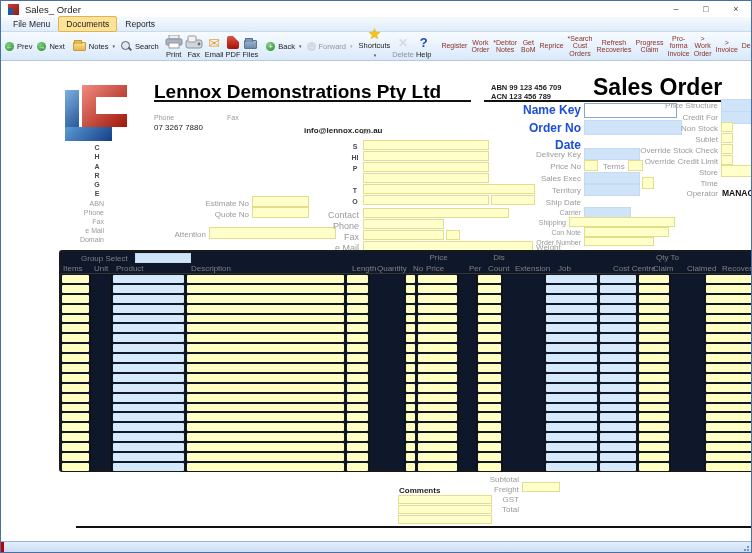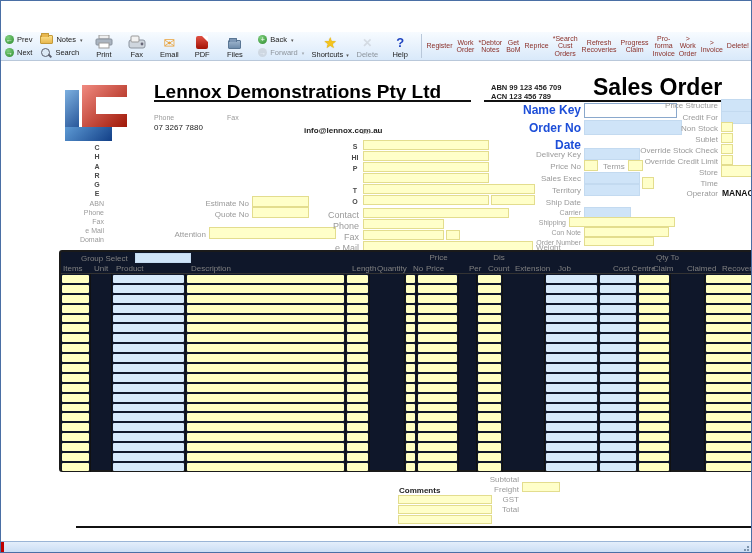--- a/index.html
+++ b/index.html
@@ -14,21 +14,21 @@
   .win-controls { margin-left:auto; display:flex; height:16px; }
   .win-btn { width:30px; height:16px; border:none; background:transparent; font-size:9px; color:#444; line-height:14px; text-align:center; }
 
   
   .menubar { position:absolute; left:0; top:16px; width:100%; height:15px; background:linear-gradient(#f4f9fe,#e0edfb); border-bottom:1px solid #cdd9e8; display:flex; align-items:center; padding-left:4px; }
   .menu-item { font-size:8.5px; color:#222; padding:2px 7px; border:1px solid transparent; background:transparent; }
   .menu-item.active { background:#ffe296; border-color:#d9b55c; border-radius:2px; }
 
   
   .toolbar { position:absolute; left:0; top:31px; width:100%; height:29px; background:linear-gradient(#f7fbff,#d9e9fa); border-bottom:1px solid #b9c8da; display:flex; align-items:center; padding:1px 2px; }
-  .tb-col { display:flex; flex-direction:column; justify-content:center; gap:1px; margin-right:4px; }
+  .tb-col { display:flex; flex-direction:row; justify-content:center; gap:1px; margin-right:4px; }
   .tb-small { display:flex; align-items:center; gap:3px; border:none; background:transparent; font-size:7.5px; color:#222; padding:0 2px; height:12px; }
   .tb-big { display:flex; flex-direction:column; align-items:center; justify-content:flex-end; gap:1px; border:none; background:transparent; font-size:7.5px; color:#222; width:31px; height:26px; margin-right:2px; }
   .tb-big.wide { width:40px; }
   .disabled { opacity:.45; }
   .caret { font-size:5px; color:#555; margin-left:1px; }
   .circle { display:inline-flex; align-items:center; justify-content:center; width:9px; height:9px; border-radius:50%; color:#fff; font-size:7px; line-height:9px; }
   .circle.green { background:radial-gradient(circle at 35% 30%,#7fd07f,#2c8a2c); }
   .circle.gray { background:#b9bec4; }
   .folder { position:relative; width:13px; height:9px; border-radius:1px; background:linear-gradient(#fbe08a,#e8b74e); border:1px solid #c49a3a; }
   .folder::before { content:""; position:absolute; top:-3px; left:0; width:6px; height:3px; background:#e8b74e; border:1px solid #c49a3a; border-bottom:none; border-radius:1px 1px 0 0; }
@@ -91,21 +91,35 @@
   .grip { position:absolute; right:1px; bottom:1px; width:9px; height:9px;
           background:radial-gradient(circle 1px at 7px 7px,#7e95ad 1px,transparent 1.5px),
                      radial-gradient(circle 1px at 4px 7px,#7e95ad 1px,transparent 1.5px),
                      radial-gradient(circle 1px at 7px 4px,#7e95ad 1px,transparent 1.5px); }
 </style>
 </head>
 <body>
 
 <div class="win">
 
-
+  <div class="titlebar">
+    <span class="app-ico"></span>
+    <span class="title-text">Sales_ Order</span>
+    <span class="win-controls">
+      <button class="win-btn">–</button>
+      <button class="win-btn">□</button>
+      <button class="win-btn">×</button>
+    </span>
+  </div>
+
+  <div class="menubar">
+    <button class="menu-item">File Menu</button>
+    <button class="menu-item active">Documents</button>
+    <button class="menu-item">Reports</button>
+  </div>
 
   <div class="toolbar">
     <div class="tb-col">
       <button class="tb-small">
         <span class="circle green">←</span>
         <span>Prev</span>
         </button>
       <button class="tb-small">
         <span class="circle green">→</span>
         <span>Next</span>

